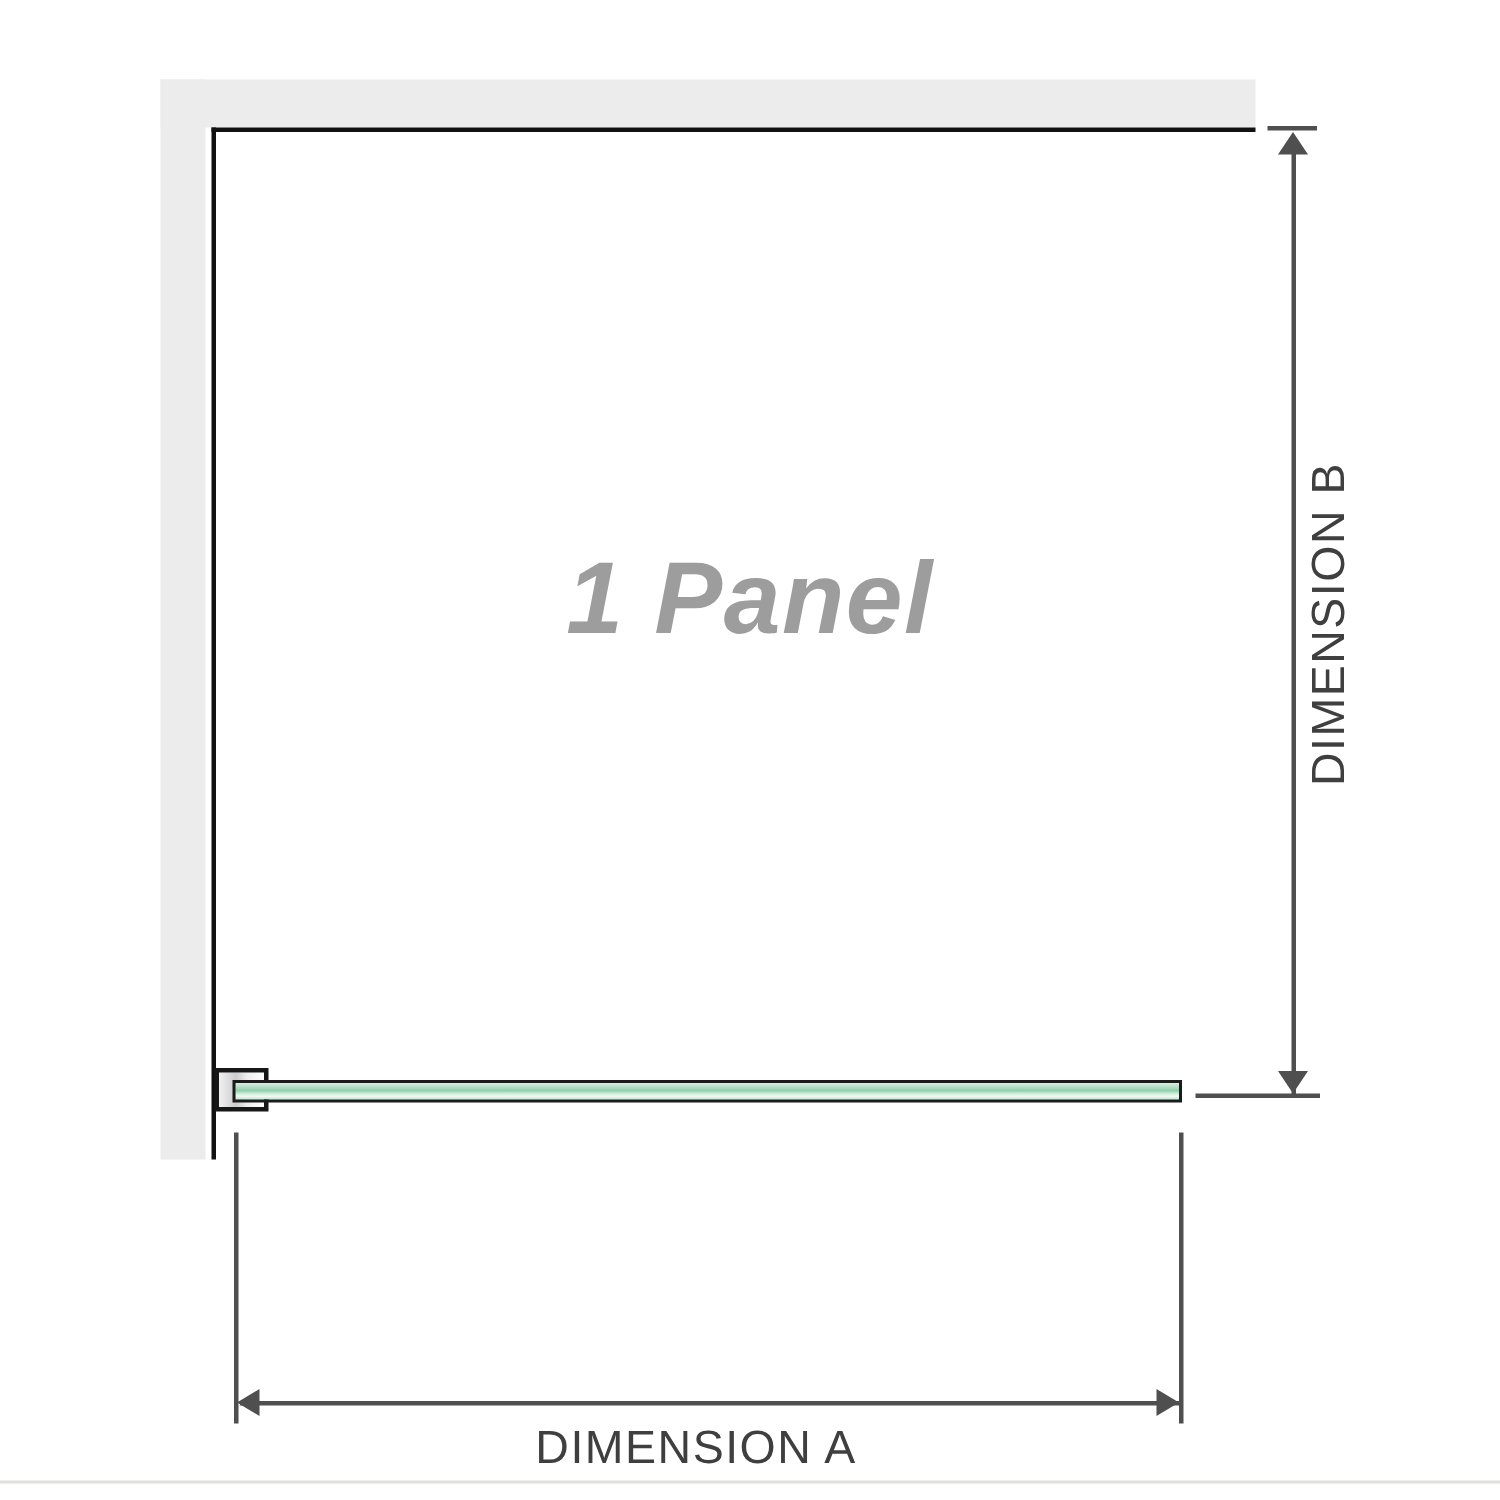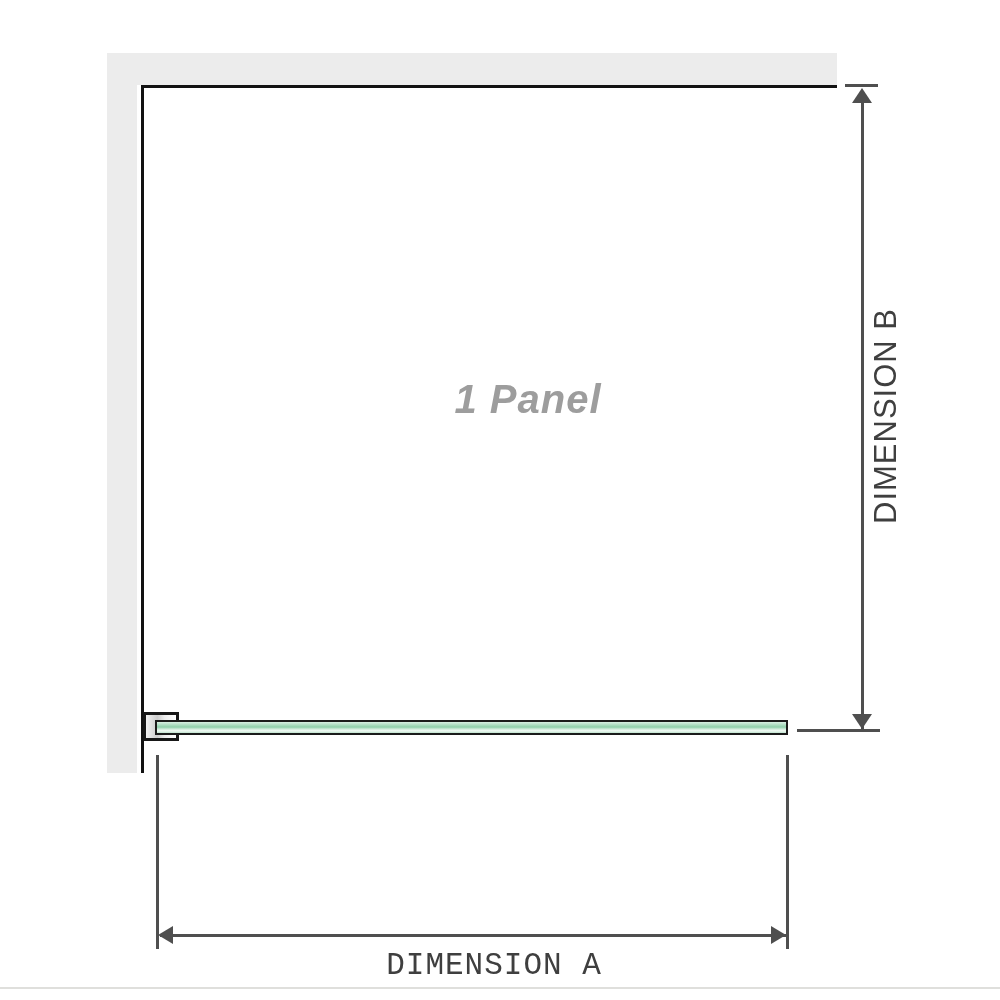--- a/index.html
+++ b/index.html
@@ -20,23 +20,23 @@
   
   .wall-top  { left:107px; top:53px;  width:730px; height:32px;  background:#ececec; }
   .wall-left { left:107px; top:53px;  width:30px;  height:720px; background:#ececec; }
 
   
   .outline-top  { left:141px; top:85px; width:696px; height:3px;   background:#121212; }
   .outline-left { left:141px; top:85px; width:3px;   height:688px; background:#121212; }
 
   
   .panel-label {
-    left:528px; top:399px;
+    left:500px; top:399px;
     transform: translate(-50%, -50%);
-    font-size: 40px;
+    font-size: 68px;
     font-style: italic;
     font-weight: 700;
     color: #9d9d9d;
     white-space: nowrap;
     letter-spacing: 1px;
   }
 
   
   .glass {
     left:155px; top:720px; width:633px; height:15px;
@@ -79,23 +79,22 @@
                border-left:15px solid #4f4f4f; }
 
   
   .dim-label {
     font-size: 31px;
     color: #3f3f3f;
     letter-spacing: 1px;
     white-space: nowrap;
   }
   .dima-label {
-    left:494px; top:965px;
+    left:464px; top:965px;
     transform: translate(-50%, -50%);
-    font-family: Liberation Mono, monospace;
   }
   .dimb-label {
     left:886px; top:416px;
     transform: translate(-50%, -50%) rotate(-90deg);
   }
 
   
   .divider { left:0; top:987px; width:1000px; height:2px; background:#dfdfdc; }
 </style>
 </head>

